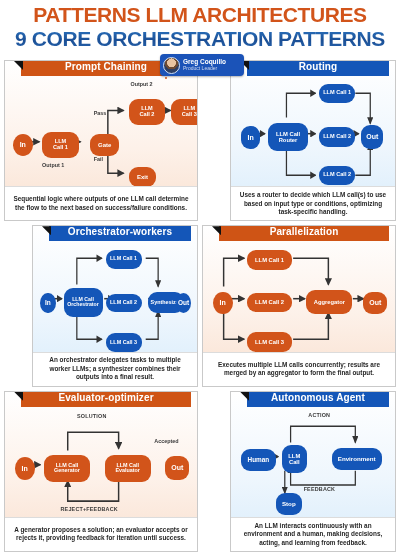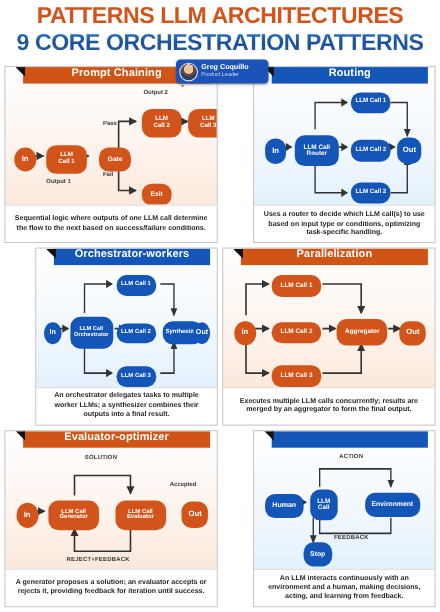--- a/index.html
+++ b/index.html
@@ -338,20 +338,21 @@
       </div>
       <div class="cap-wrap">
         <div class="cap-txt">A generator proposes a solution; an evaluator accepts or rejects it, providing feedback for iteration until success.</div>
       </div>
     </div>
 
     <div class="panel blue">
       <div class="fold"></div>
       <div class="ph">
         <div class="ph-bg"></div>
+        <span class="ph-label">Autonomous Agent</span>
       </div>
       <div class="diagram">
         <svg viewBox="0 0 188 108" preserveAspectRatio="none">
           <defs>
               <marker id="a6" markerWidth="5" markerHeight="5" refX="4.2" refY="2.5" orient="auto">
             <path d="M0,0 L5,2.5 L0,5 z" fill="#333"></path>
               </marker>
             </defs>
           <g stroke="#333" stroke-width="1.5" fill="none" marker-end="url(#a6)">
             <path d="M42,48 L52,48"></path>

